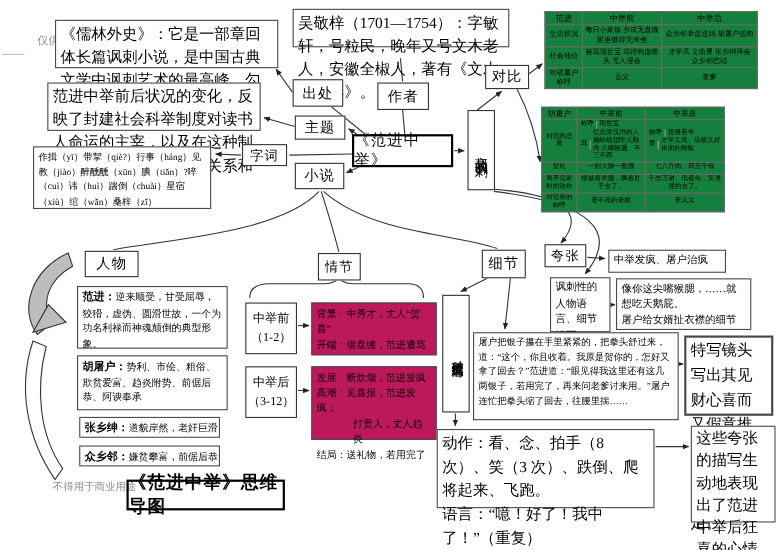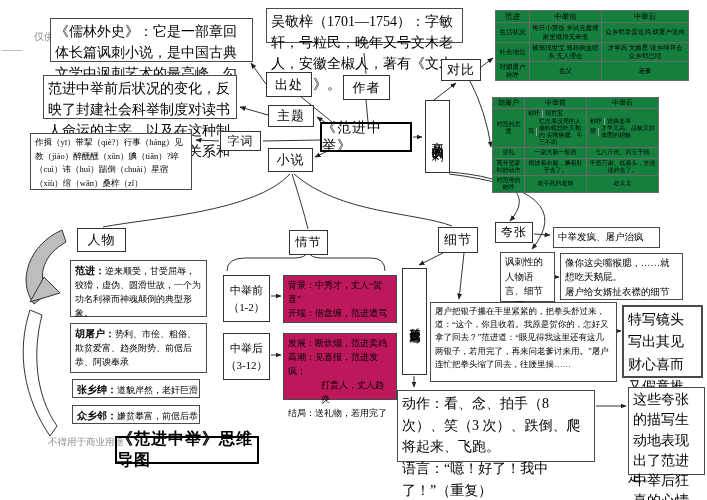--- a/index.html
+++ b/index.html
@@ -205,21 +205,21 @@
   </div>
   <div class="abs plotbox" style="left:283px;top:275px;width:114px;height:48px;">
     <div>背景：中秀才，丈人“贺喜”</div>
     <div>开端：借盘缠，范进遭骂</div>
   </div>
   <div class="abs plotnode" style="left:223px;top:333px;width:47px;height:47px;">
     <span>中举后</span>
     <span>（3-12）</span>
   </div>
   <div class="abs plotbox" style="left:283px;top:333px;width:114px;height:67px;">
-    <div>发展：断炊烟，范进卖鸡</div>
+    <div>发展：断炊烟，范进发疯</div>
     <div>高潮：见喜报，范进发疯；</div>
     <div class="indent">打贵人，丈人趋炎</div>
     <div>结局：送礼物，若用完了</div>
   </div>
 
   <div class="abs node" style="left:438px;top:227px;width:40px;height:26px;">细节</div>
   <div class="abs node" style="left:495px;top:222px;width:38px;height:21px;font-size:12px;">夸张</div>
   <div class="abs box" style="left:553px;top:227px;width:107px;height:21px;font-size:9.5px;line-height:1.6;white-space:nowrap;">中举发疯、屠户治疯</div>
   <div class="abs box" style="left:500px;top:252px;width:55px;height:50px;font-size:9.5px;line-height:1.55;">讽刺性的人物语言、细节描写</div>
   <div class="abs box" style="left:560px;top:253px;width:123px;height:47px;font-size:9.5px;line-height:1.5;">

